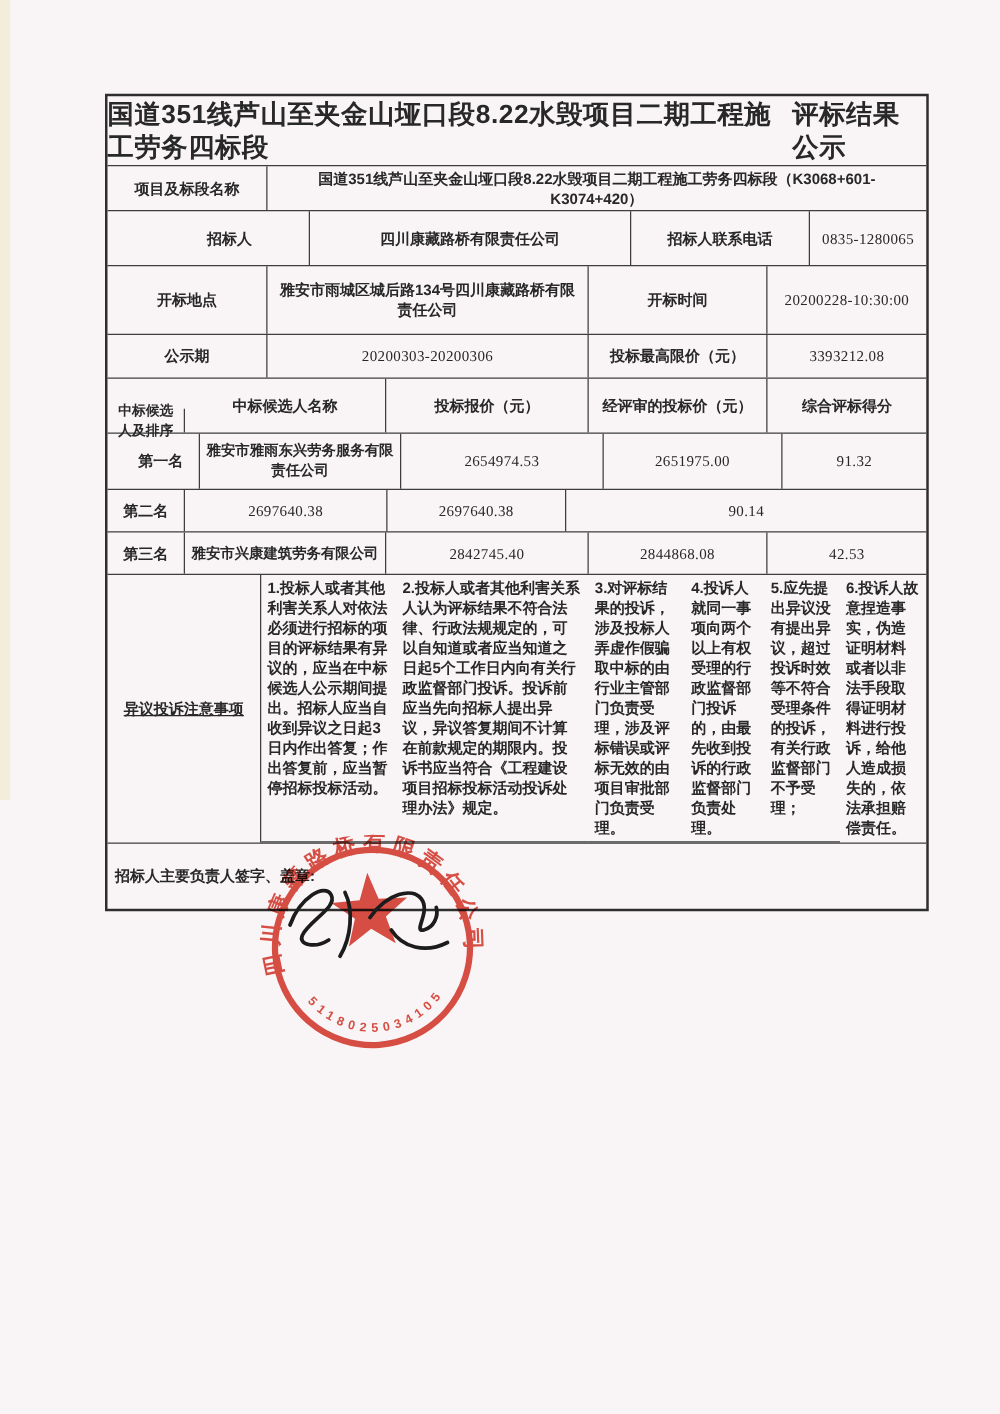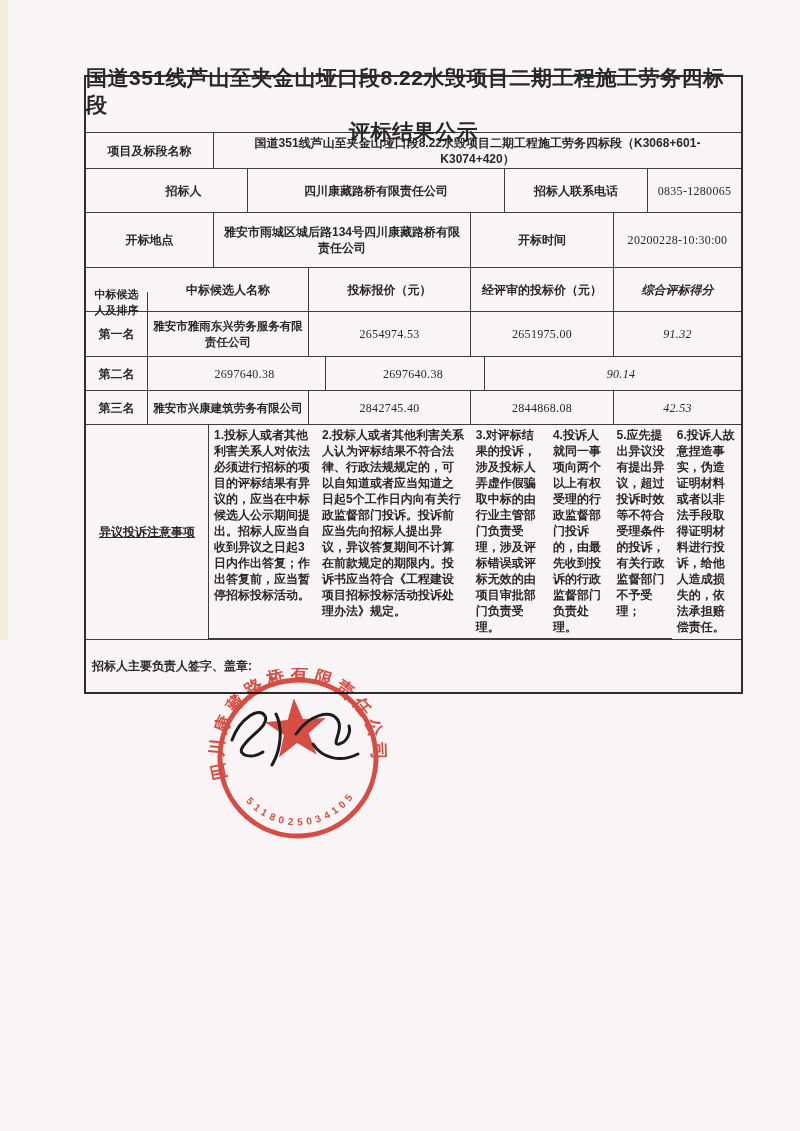--- a/index.html
+++ b/index.html
@@ -30,44 +30,44 @@
   }
   .trow{display:flex;border-bottom:1px solid var(--bc);}
   .trow:last-child{border-bottom:none;}
   .c{
     border-right:1px solid var(--bc);
     display:flex;align-items:center;justify-content:center;
     text-align:center;padding:2px 4px;line-height:16px;
   }
   .c.last{border-right:none;}
   .title-row{
-    height:56px;display:flex;flex-direction:column;
+    height:56px;display:flex;
     align-items:center;justify-content:center;
     font-size:21px;font-weight:700;line-height:27px;
     border-bottom:1px solid var(--bc);
     letter-spacing:0.5px;
   }
   .h-project{height:36px;}
   .h-bidder{height:44px;padding-left:34px;}
   .h-venue{height:55px;}
   .h-period{height:35px;}
   .h-chead{height:44px;}
-  .h-r1{height:45px;}
-  .h-r2{height:34px;gap:16px;}
+  .h-r1{height:45px;padding-left:12px;}
+  .h-r2{height:34px;}
   .h-r3{height:34px;}
   .il{width:128px;}
   .iv{width:257px;}
   .il2{width:143px;}
   .iv2{flex:1;}
   .pv{flex:1;}
   .col-a{width:62px;}
   .col-b{width:161px;font-size:11.5px;}
   .col-c{width:162px;}
   .col-d{width:143px;text-align:right;}
-  .col-e{flex:1;font-style:italic;}
+  .col-e{flex:1;}
   .num{font-family:"Liberation Serif","DejaVu Serif",serif;font-weight:400;letter-spacing:0.3px;}
   .obj-row{display:flex;border-bottom:1px solid var(--bc);}
   .obj-label{
     width:123px;border-right:1px solid var(--bc);
     display:flex;align-items:center;justify-content:center;
     text-align:center;padding:4px;line-height:18px;text-decoration:underline;
   }
   .obj-items{flex:1;display:flex;}
   .obj-item{
     padding:2px 5px 3px;line-height:16px;text-align:left;
@@ -114,20 +114,26 @@
     <div class="c iv2 num last">0835-1280065</div>
   </div>
 
   <div class="trow h-venue">
     <div class="c il">开标地点</div>
     <div class="c iv">雅安市雨城区城后路134号四川康藏路桥有限责任公司</div>
     <div class="c il2">开标时间</div>
     <div class="c iv2 num last">20200228-10:30:00</div>
   </div>
 
+  <div class="trow h-period">
+    <div class="c il">公示期</div>
+    <div class="c iv num">20200303-20200306</div>
+    <div class="c il2">投标最高限价（元）</div>
+    <div class="c iv2 num last">3393212.08</div>
+  </div>
 
   <div class="trow h-chead">
     <div class="c col-a" style="font-size:11px;margin-top:24px;">中标候选人及排序</div>
     <div class="c col-b" style="font-size:12px;">中标候选人名称</div>
     <div class="c col-c">投标报价（元）</div>
     <div class="c col-d">经评审的投标价（元）</div>
     <div class="c col-e last">综合评标得分</div>
   </div>
 
   <div class="trow h-r1">

